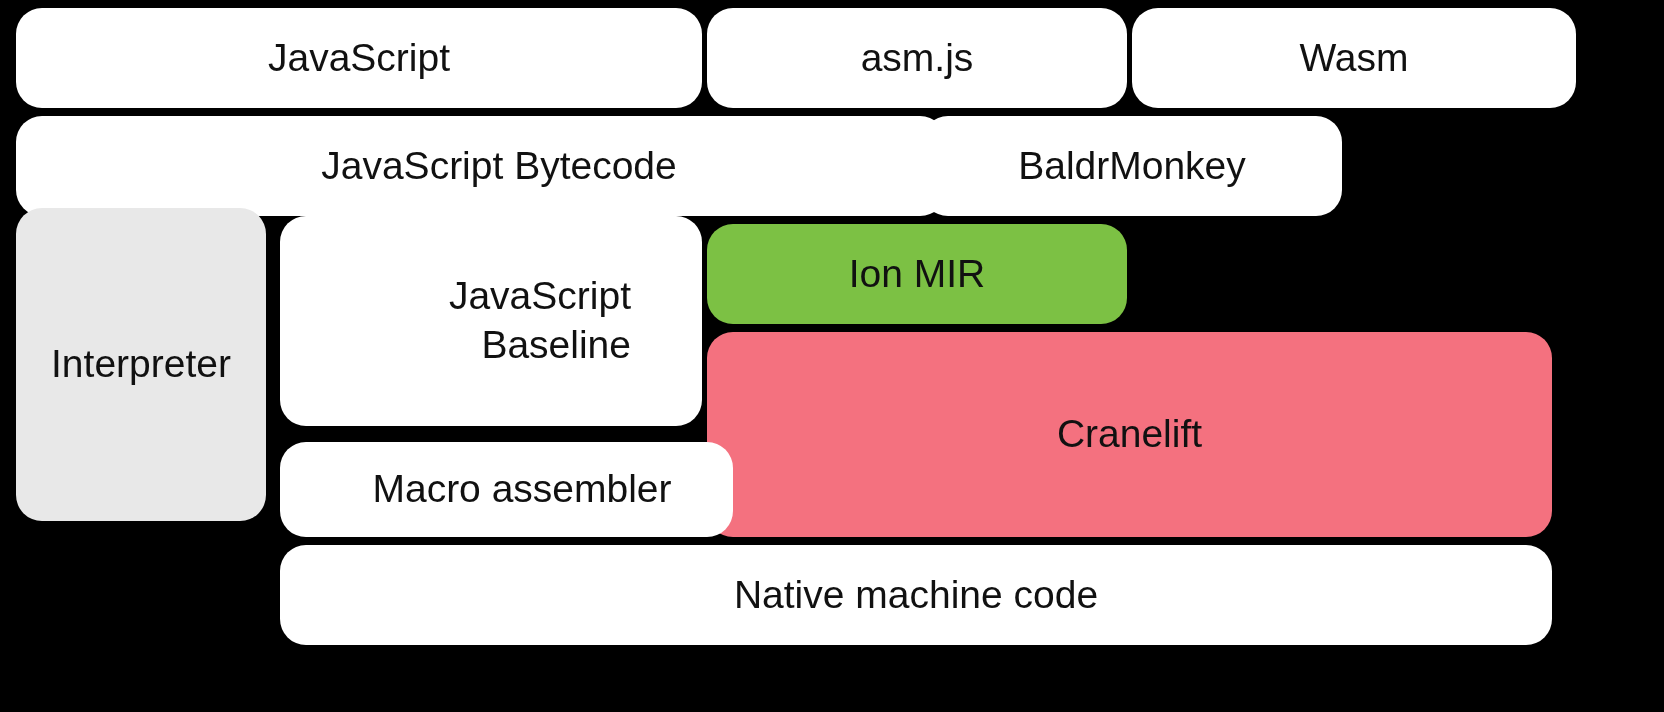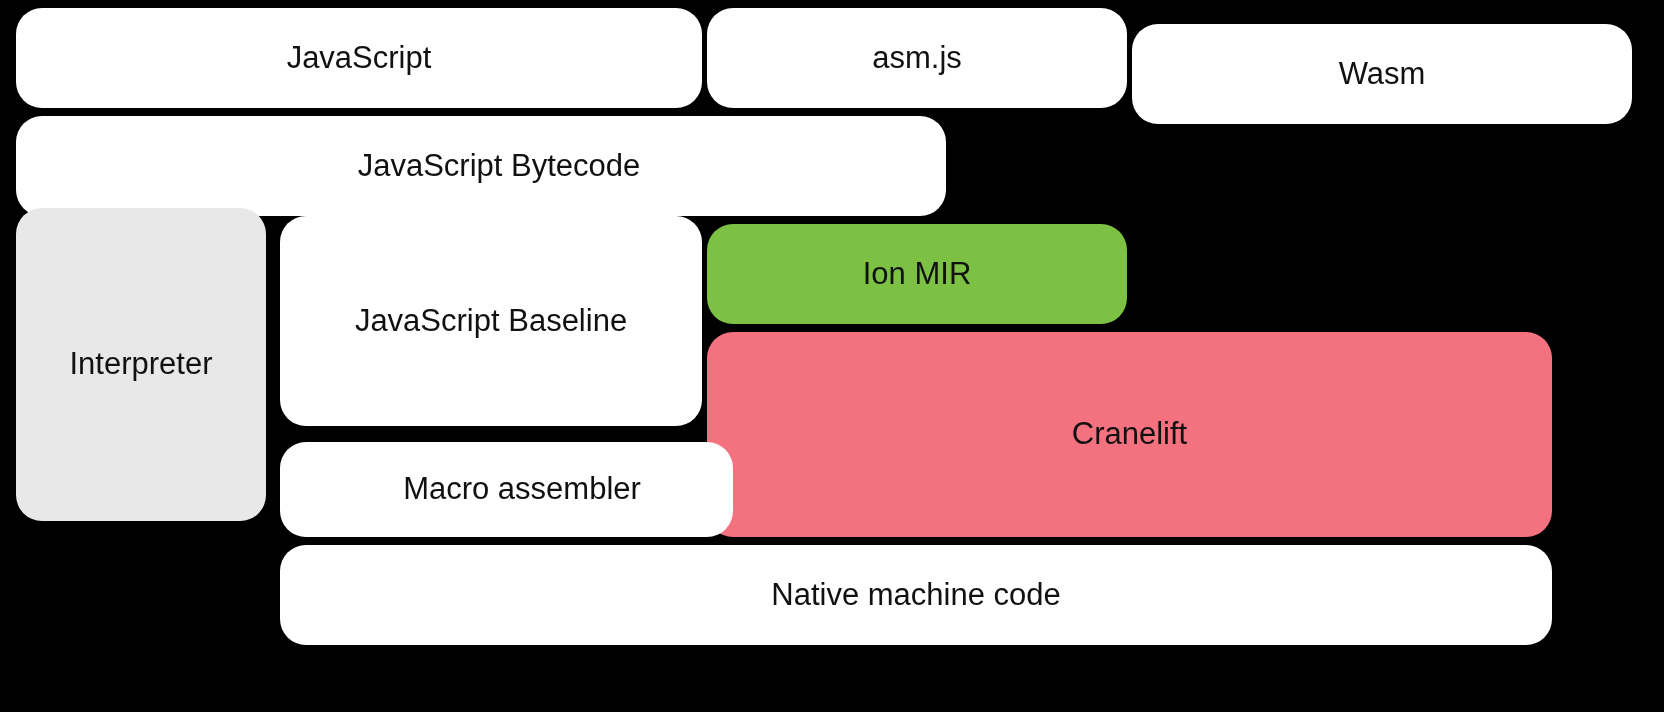--- a/index.html
+++ b/index.html
@@ -16,30 +16,30 @@
     font-family: "Liberation Sans", sans-serif;
   }
   .box {
     position: absolute;
     background: #ffffff;
     border-radius: 26px;
     display: flex;
     align-items: center;
     justify-content: center;
     color: #111111;
-    font-size: 31px;
+    font-size: 39px;
     line-height: 1.25;
-    text-align: left;
+    text-align: right;
   }
   .box span { display: inline-block; }
 
   
   .b-javascript        { left: 16px;   top: 8px;   width: 686px;  height: 100px; }
   .b-asmjs             { left: 707px;  top: 8px;   width: 420px;  height: 100px; }
-  .b-wasm              { left: 1132px; top: 8px;   width: 500px;  height: 100px; margin-top: 16px; }
+  .b-wasm              { left: 1132px; top: 8px;   width: 444px;  height: 100px; }
 
   
   .b-js-bytecode       { left: 16px;   top: 116px; width: 894px;  height: 100px; padding-left: 36px; }
   .b-baldrmonkey       { left: 922px;  top: 116px; width: 420px;  height: 100px; }
 
   
   .b-interpreter       { left: 16px;   top: 208px; width: 250px;  height: 313px; }
   .b-js-baseline       { left: 280px;  top: 216px; width: 422px;  height: 210px; }
   .b-js-baseline span  { max-width: 280px; }
   .b-ion-mir           { left: 707px;  top: 224px; width: 420px;  height: 100px; }
@@ -63,20 +63,23 @@
   </div>
 
   <div class="box b-wasm" style="background-color: rgb(255, 255, 255);">
     <span>Wasm</span>
   </div>
 
   <div class="box b-js-bytecode" style="background-color: rgb(255, 255, 255);">
     <span>JavaScript Bytecode</span>
   </div>
 
+  <div class="box b-baldrmonkey" style="background-color: rgb(255, 255, 255);">
+    <span>BaldrMonkey</span>
+  </div>
 
   <div class="box b-interpreter" style="background-color: rgb(232, 232, 232);">
     <span>Interpreter</span>
   </div>
 
   <div class="box b-js-baseline" style="background-color: rgb(255, 255, 255);">
     <span>JavaScript Baseline</span>
   </div>
 
   <div class="box b-ion-mir" style="background-color: rgb(124, 193, 68);">

